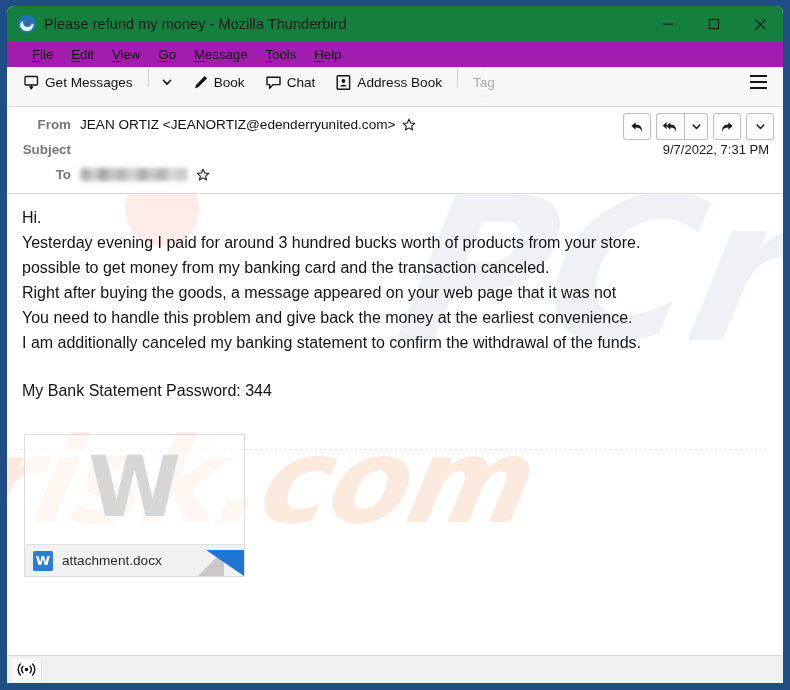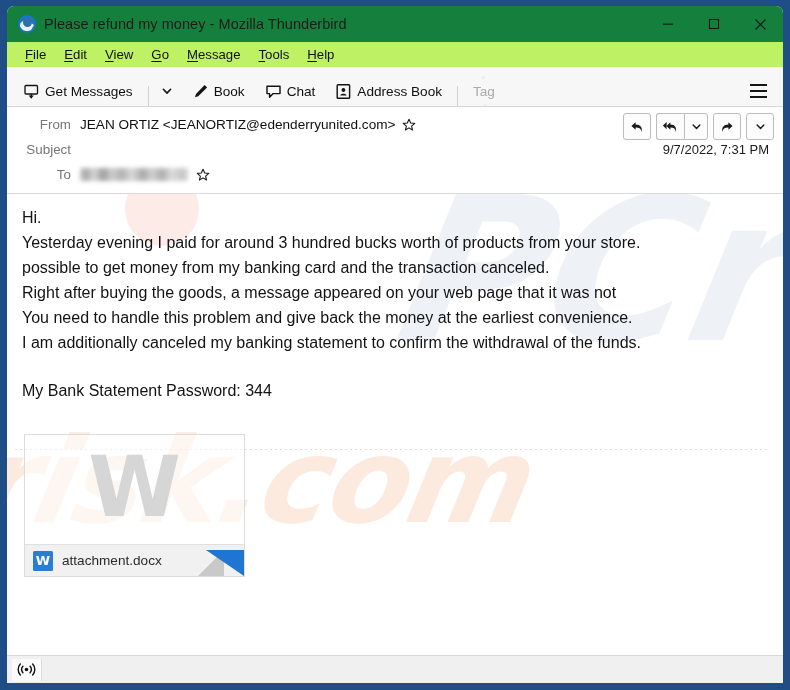--- a/index.html
+++ b/index.html
@@ -85,43 +85,43 @@
     display: flex;
     align-items: center;
     justify-content: center;
     color: #171717;
   }
 
   
   #menubar {
     height: 25px;
     min-height: 25px;
-    background: #bef264;
-    display: flex;
-    align-items: center;
-    padding-left: 9px;
+    background: #a21caf;
+    display: flex;
+    align-items: center;
+    padding-left: 16px;
     position: relative;
     z-index: 5;
   }
   .menu-item {
     font-size: 13.2px;
     color: #101010;
     padding: 2px 9px 2px 9px;
     white-space: nowrap;
   }
   .menu-item u { text-decoration: underline; text-underline-offset: 1.5px; }
 
   
   #toolbar {
     height: 40px;
     min-height: 40px;
     background: #f7f7f7;
     border-bottom: 1px solid #d7d7d7;
     display: flex;
-    align-items: flex-end;
+    align-items: flex-start;
     padding: 0 10px 0 8px;
     position: relative;
     z-index: 5;
   }
   .tb-btn {
     display: flex;
     align-items: center;
     gap: 5px;
     height: 30px;
     padding: 0 8px;
@@ -176,20 +176,21 @@
   }
   #row-from { margin-bottom: 4px; }
   #row-subject { margin-bottom: 4px; }
   .hdr-label {
     font-size: 13.4px;
     color: #767676;
     width: 52px;
     text-align: right;
     margin-right: 9px;
     flex: none;
+    font-weight: bold;
   }
   .hdr-value {
     font-size: 13.6px;
     color: #101010;
     white-space: nowrap;
   }
   #subject-value {
     font-weight: bold;
     font-size: 13.8px;
     color: #000;

